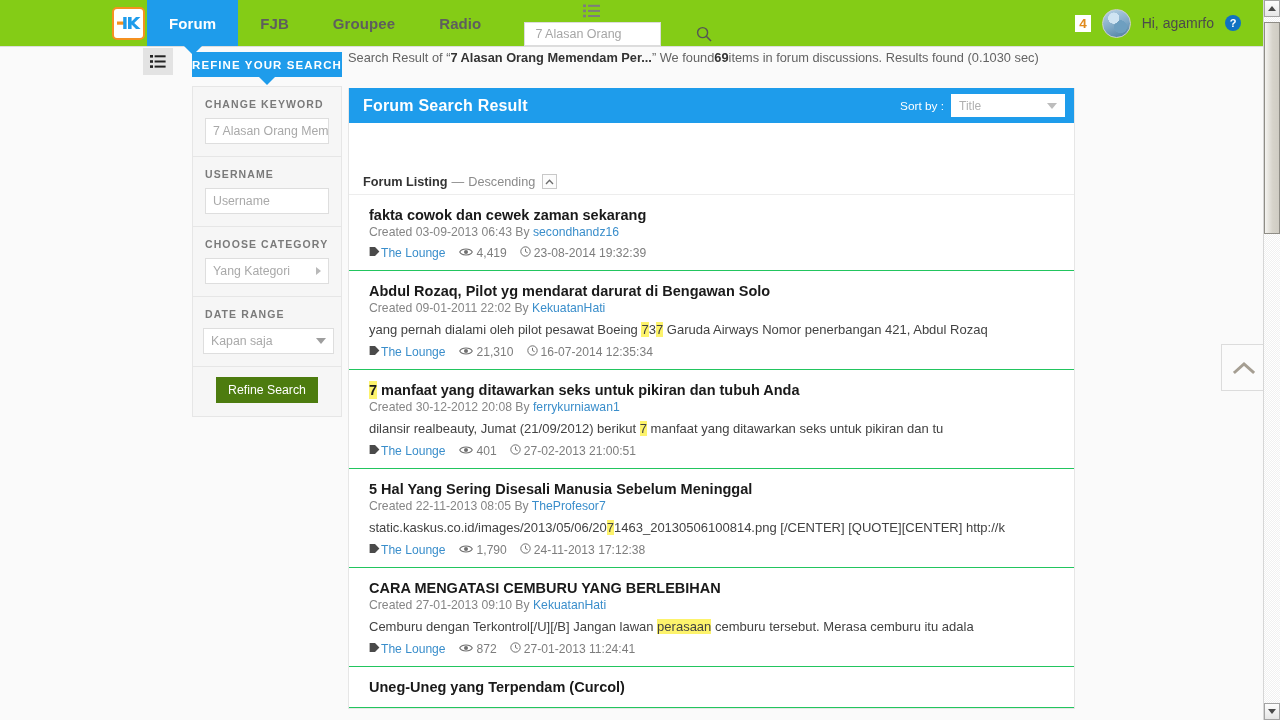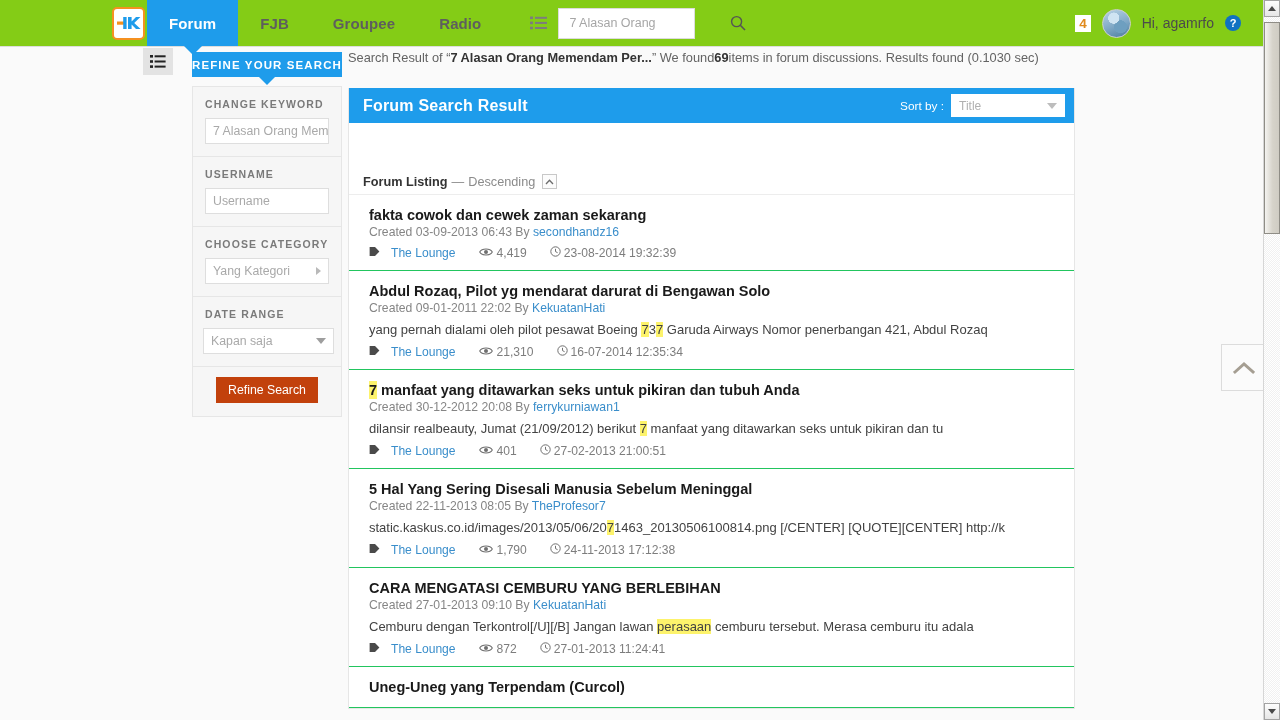--- a/index.html
+++ b/index.html
@@ -79,20 +79,21 @@
   .nav-tab.active::after {
     content: ""; position: absolute;
     bottom: -9px; left: 50%; transform: translateX(-50%);
     border-left: 9px solid transparent;
     border-right: 9px solid transparent;
     border-top: 9px solid #1e9ceb;
   }
   #search-wrap {
     display: flex; align-items: center;
     margin-left: 18px;
+    flex-direction: column;
   }
   #cat-icon {
     width: 34px; height: 30px;
     display: flex; align-items: center; justify-content: center;
     cursor: pointer;
   }
   #search-box {
     width: 137px; height: 31px;
     background: #ffffff;
     border: 1px solid #dcdcdc;
@@ -211,21 +212,21 @@
     border-left: 5px solid transparent;
     border-right: 5px solid transparent;
     border-top: 6px solid #9e9e9e;
   }
   #date-field { width: 131px; margin-left: -2px; }
   #refine-btn-block {
     padding: 10px 12px 13px;
     display: flex; justify-content: center;
   }
   #refine-btn {
-    background: #c2410c; color: #ffffff;
+    background: #4d7c0f; color: #ffffff;
     border: none; cursor: pointer;
     font-family: "Liberation Sans", sans-serif;
     font-size: 12.3px;
     padding: 6px 12px;
   }
 
   
   #main {
     position: absolute; top: 88px; left: 348px;
     width: 727px;
@@ -289,21 +290,21 @@
     font-size: 12.2px; color: #858585; margin-bottom: 7px;
   }
   .r-sub .author { color: #3a8ecb; cursor: pointer; }
   .r-snippet {
     font-size: 13px; color: #424242; margin-bottom: 8px;
     white-space: nowrap; overflow: hidden;
   }
   mark { background: #fdf36c; color: inherit; padding: 1px 0; }
   .r-meta {
     display: flex; align-items: center;
-    font-size: 12.1px; color: #7d7d7d; gap: 11px;
+    font-size: 12.1px; color: #7d7d7d; gap: 1px;
   }
   .r-meta .tagname { color: #3a8ecb; cursor: pointer; margin-right: 12px; }
   .r-meta .views { margin-right: 12px; display: flex; align-items: center; gap: 4px; }
   .r-meta .when { display: flex; align-items: center; gap: 3px; }
 
   
   #to-top {
     position: absolute; top: 344px; left: 1221px;
     width: 45px; height: 47px;
     background: #fbfbfb; border: 1px solid #dcdcdc;

